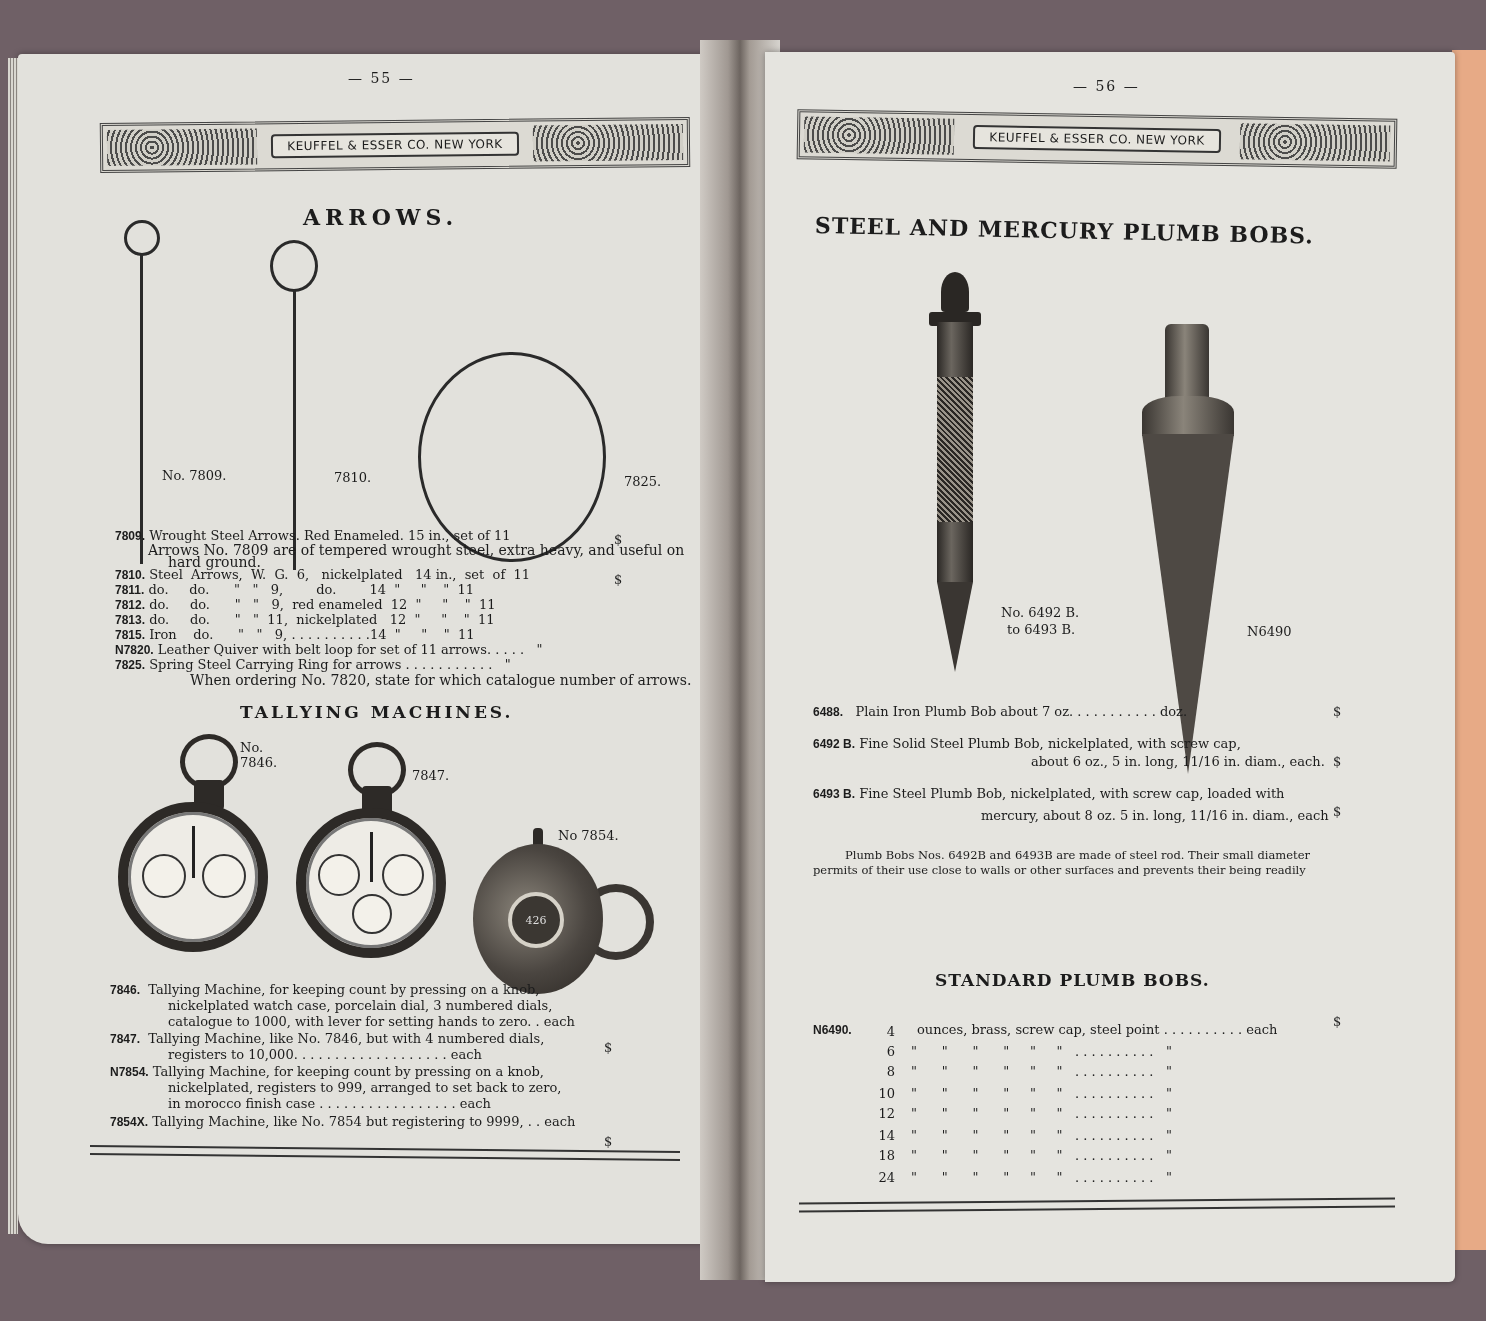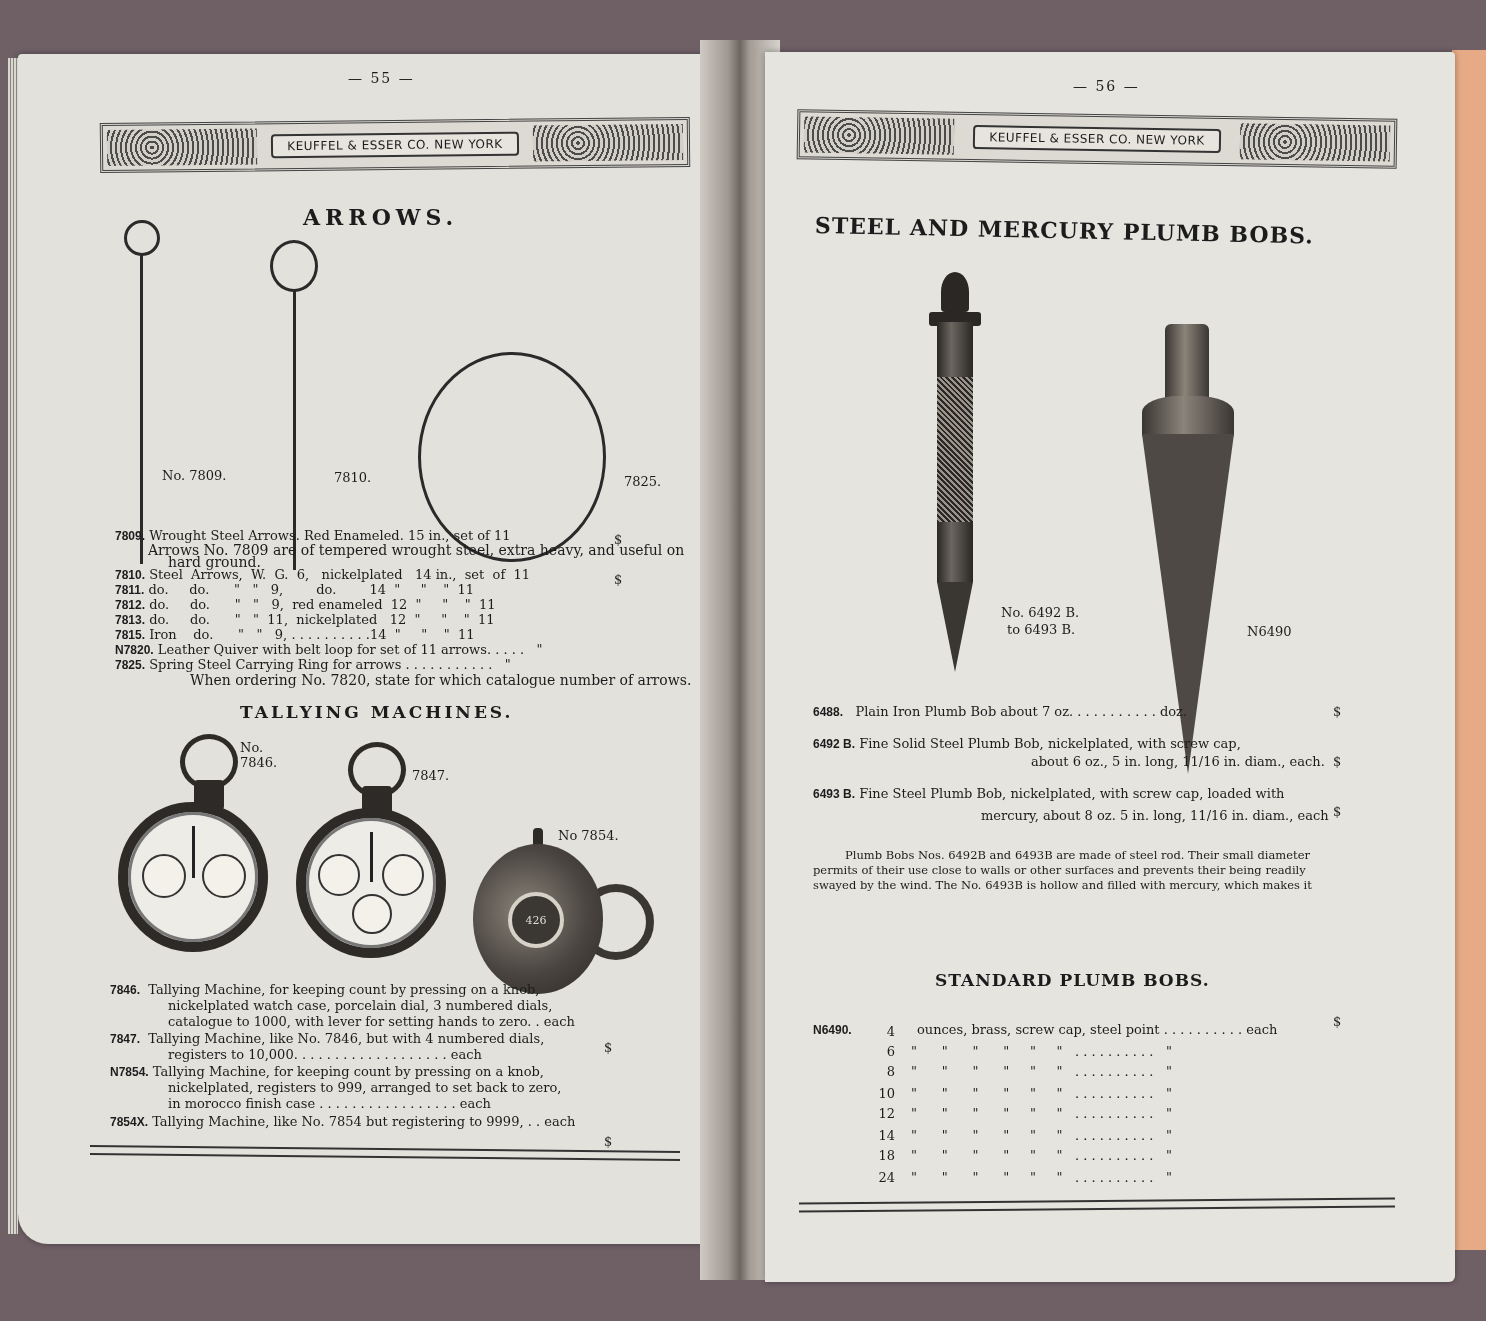--- a/index.html
+++ b/index.html
@@ -176,21 +176,20 @@
     <div class="line" style="left:266px;top:702px;">about 6 oz.,  5 in. long, 11/16 in. diam., each.</div>
     <div class="line" style="left:568px;top:702px;">$</div>
     <div class="line" style="left:48px;top:734px;"><b>6493 B.</b> <span>Fine Steel Plumb Bob, nickelplated, with screw cap, loaded with</span></div>
     <div class="line" style="left:216px;top:756px;">mercury, about 8 oz. 5 in. long, 11/16 in. diam., each</div>
     <div class="line" style="left:568px;top:752px;">$</div>
   </div>
 
   <div style="position:absolute;left:48px;top:796px;width:540px;font-size:11.5px;line-height:15px;">
     <div style="padding-left:32px;white-space:nowrap;">Plumb Bobs Nos. 6492B and 6493B are made of steel rod.  Their small diameter</div>
     <div style="white-space:nowrap;">permits of their use close to walls or other surfaces and prevents their being readily</div>
-    <div style="white-space:nowrap;">swayed by the wind.  The No. 6493B is hollow and filled with mercury, which makes it</div>
   </div>
 
   <div class="heading" style="left:170px;top:918px;font-size:17px;letter-spacing:1px;">STANDARD PLUMB BOBS.</div>
 
   <div>
     <div class="line" style="left:48px;top:970px;"><b>N6490.</b></div>
     <div class="line" style="left:568px;top:962px;">$</div>
 
     <div class="line" style="left:104px;top:972px;width:26px;text-align:right;">4</div>
     <div class="line" style="left:136px;top:970px;white-space:pre;margin-left:16px;">ounces, brass, screw cap, steel point . . . . . . . . . . each</div>

